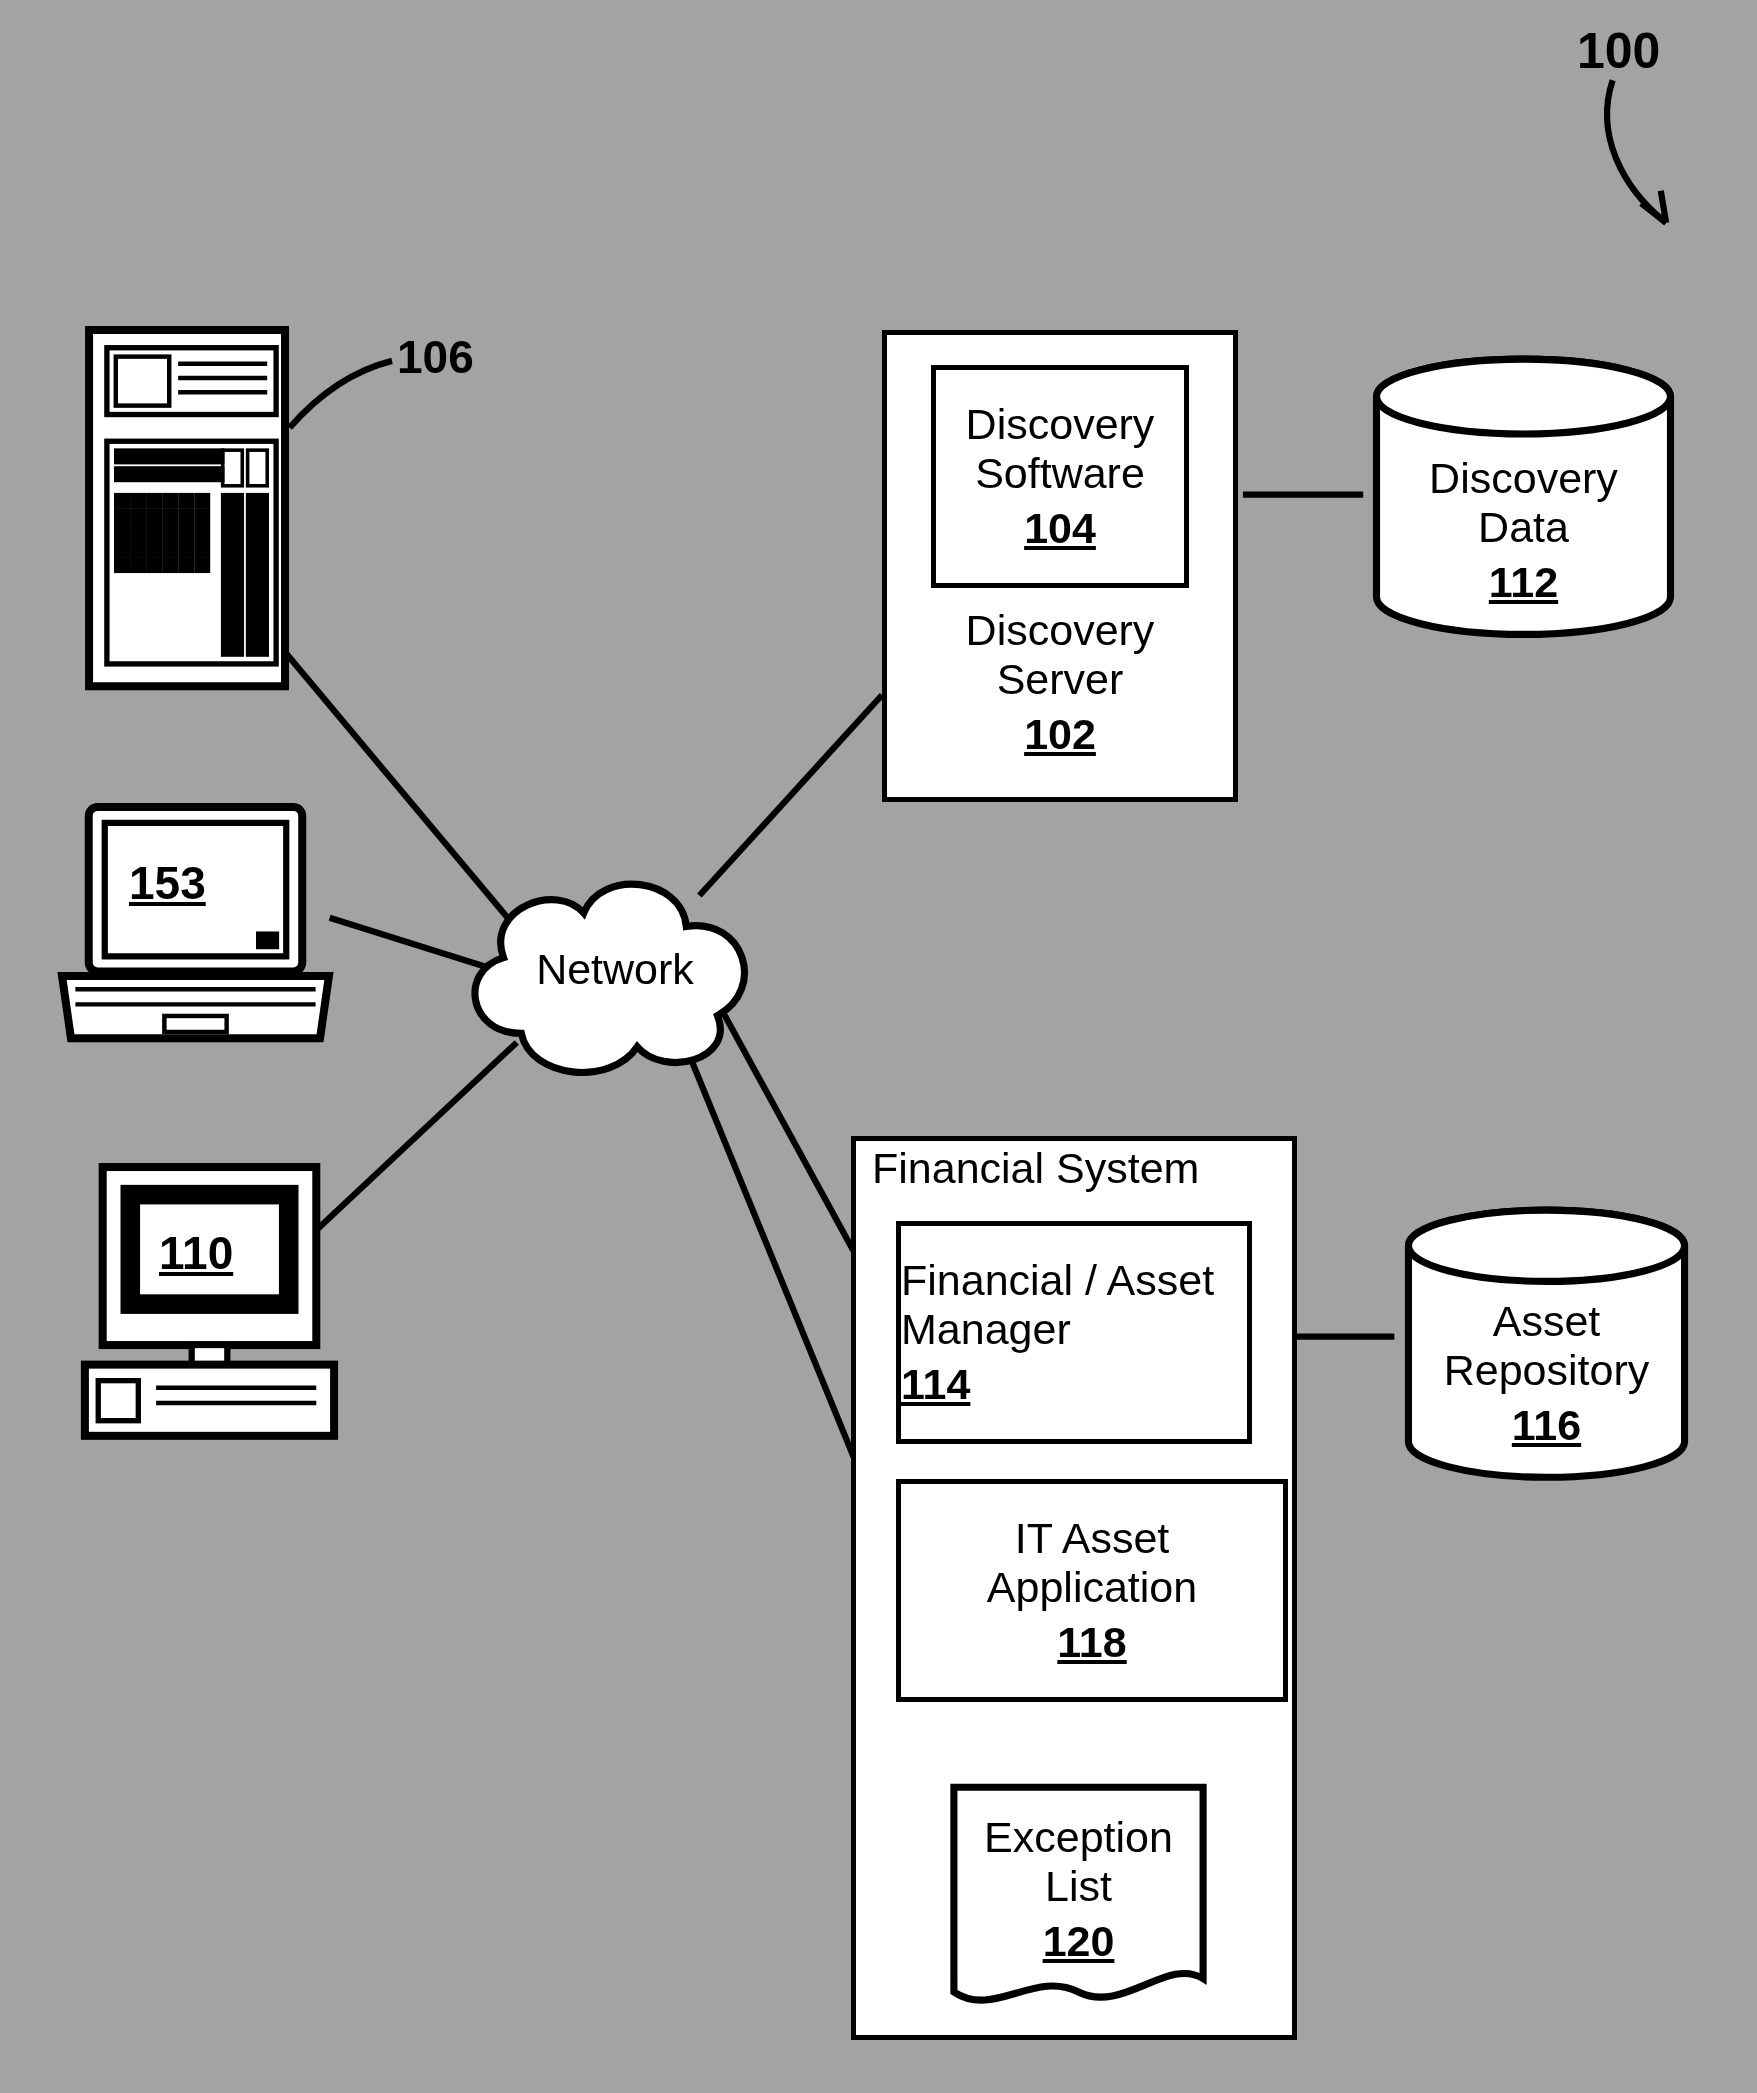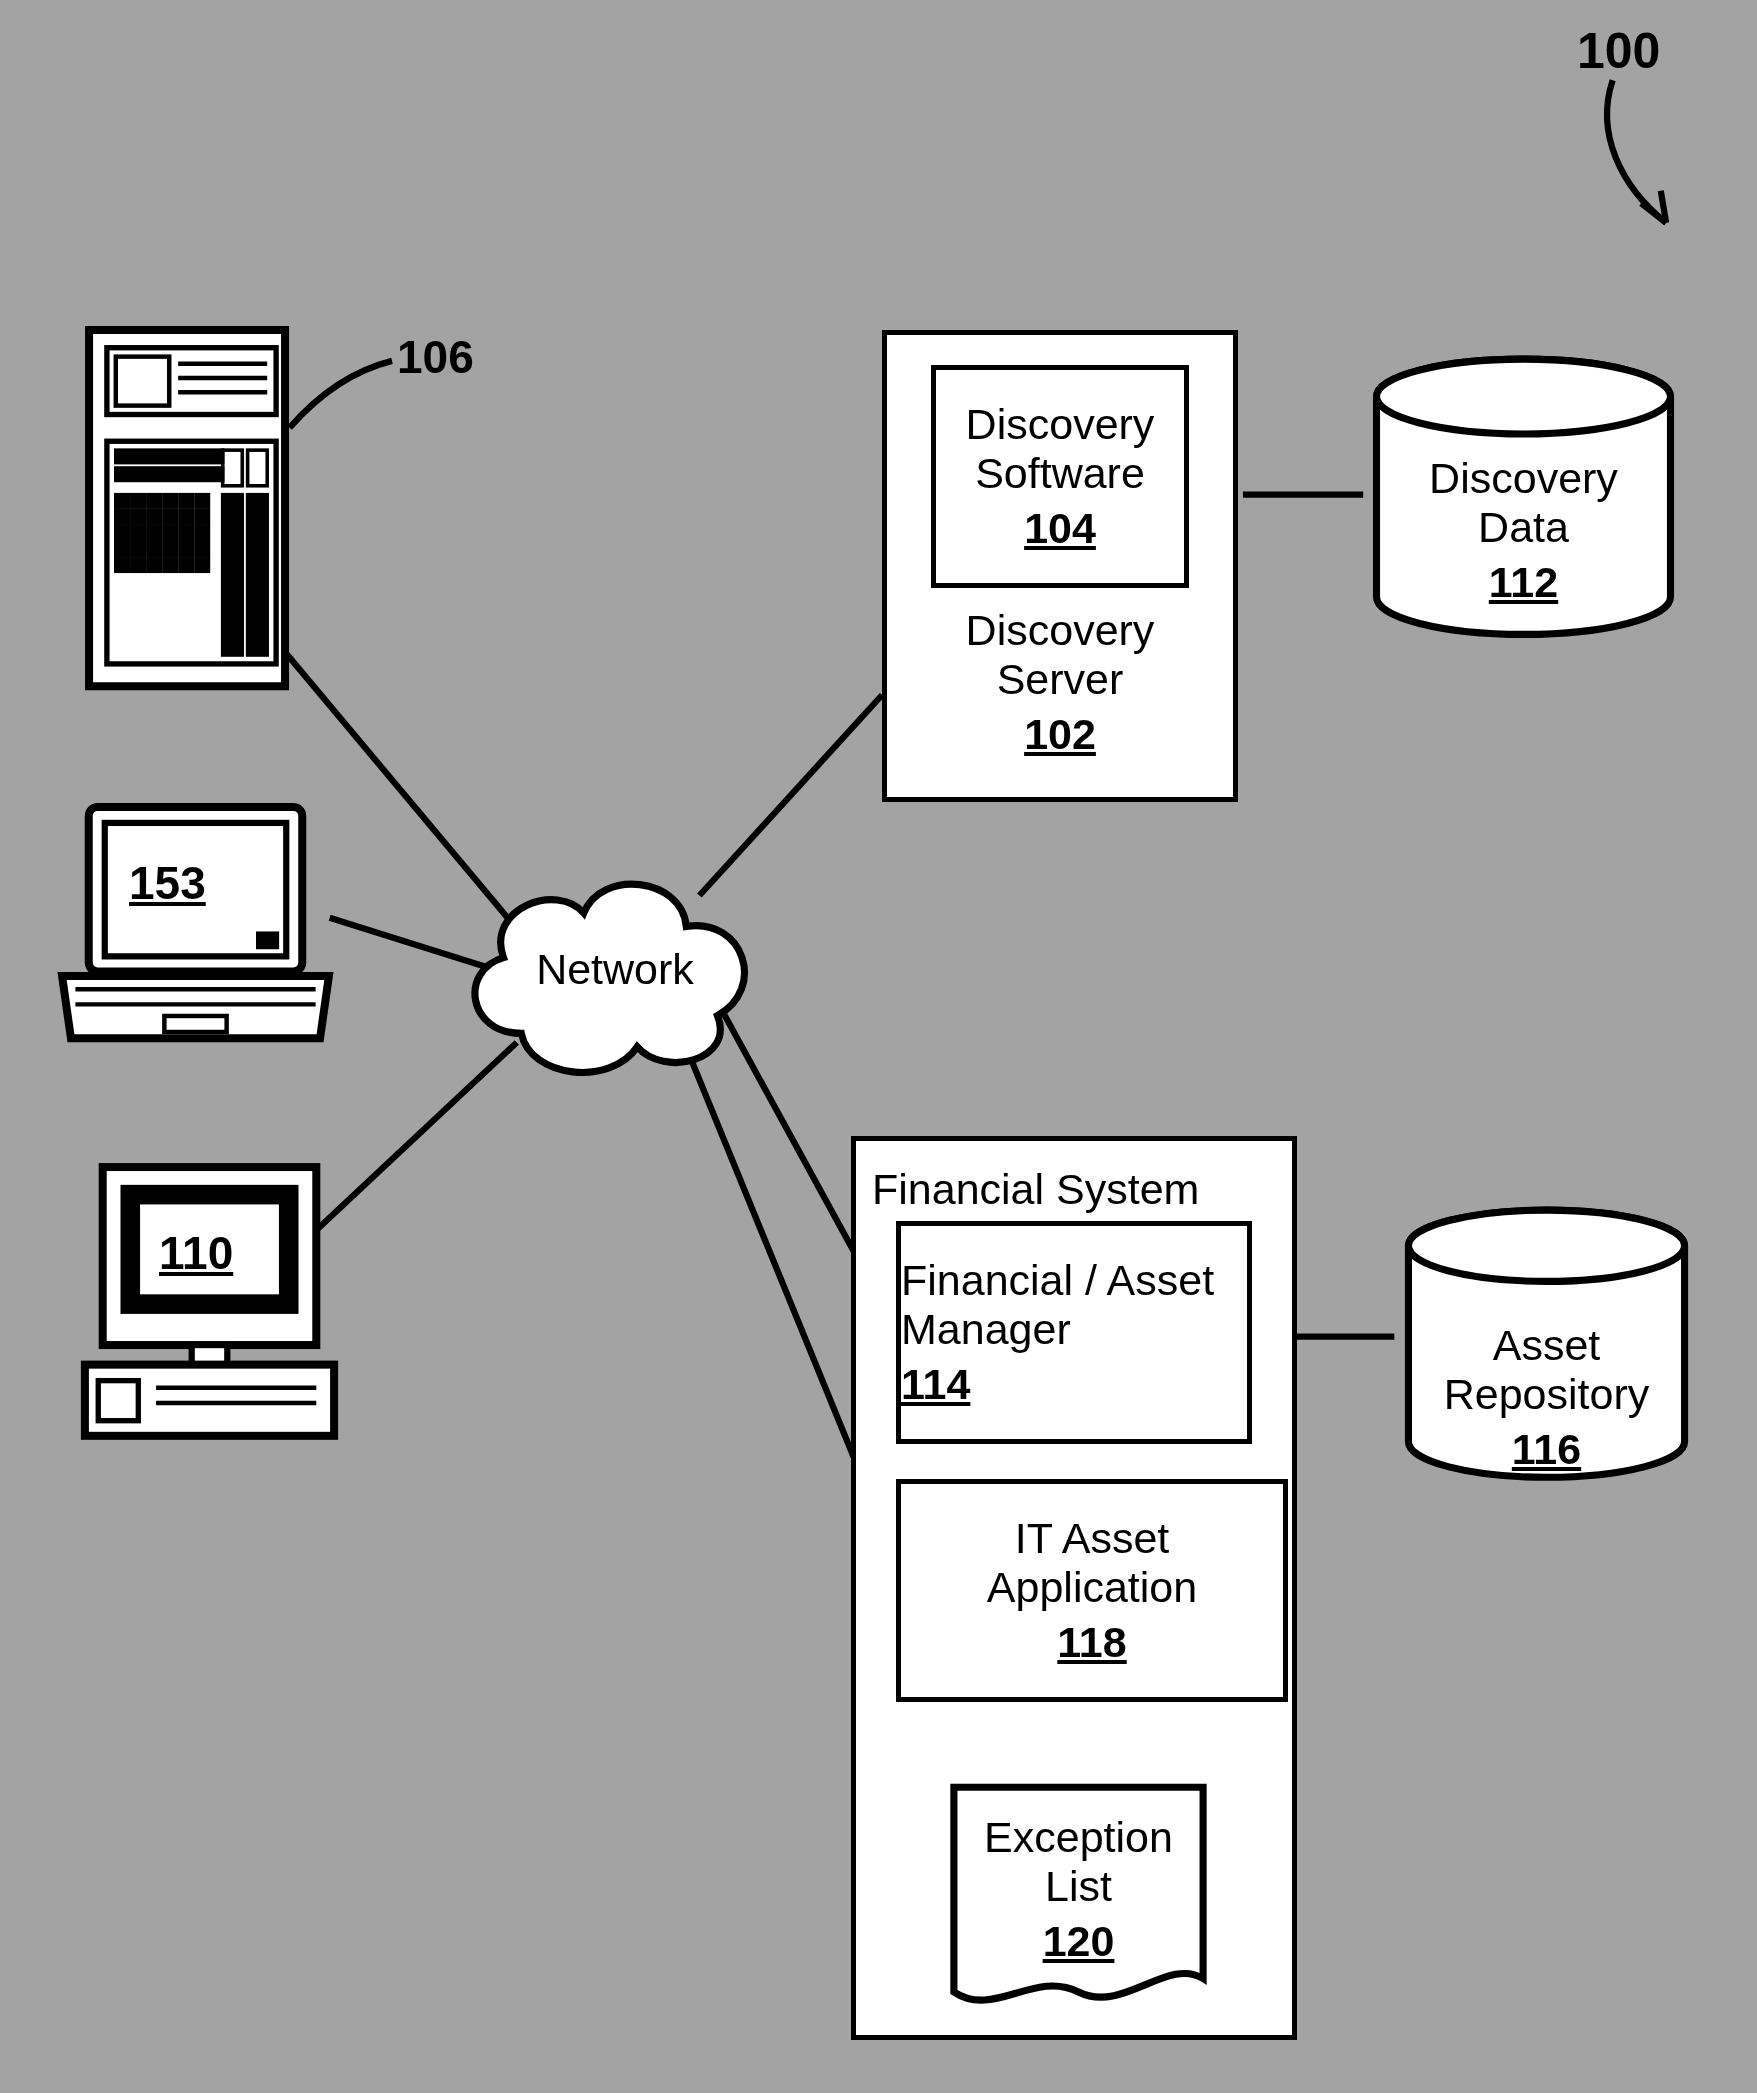--- a/index.html
+++ b/index.html
@@ -194,21 +194,21 @@
     <path d="M 15 50 L 15 275 A 165 42 0 0 0 345 275 L 345 50" fill="#fff" stroke="#000" stroke-width="8"></path>
     <ellipse cx="180" cy="50" rx="165" ry="42" fill="#fff" stroke="#000" stroke-width="8"></ellipse>
   </svg>
   <div style="position:absolute; left:1363px; top:454px; width:321px; text-align:center;">
     <div class="label">Discovery</div>
     <div class="label">Data</div>
     <div class="refnum">112</div>
   </div>
 
   <div class="box" style="left:851px; top:1136px; width:446px; height:904px; text-align:left;">
-    <div class="label" style="padding:24px 16px; text-align:left;">Financial System</div>
+    <div class="label" style="padding:3px 16px; text-align:left;">Financial System</div>
   </div>
 
   <div class="box" style="left:896px; top:1221px; width:356px; height:223px; display:flex; flex-direction:column; justify-content:center; align-items:flex-start;">
     <div class="label">Financial / Asset</div>
     <div class="label">Manager</div>
     <div class="refnum">114</div>
   </div>
 
   <div class="box" style="left:896px; top:1479px; width:392px; height:223px; display:flex; flex-direction:column; justify-content:center; align-items:center;">
     <div class="label">IT Asset</div>
@@ -225,20 +225,20 @@
     <div class="label">Exception</div>
     <div class="label">List</div>
     <div class="refnum">120</div>
   </div>
 
   <svg style="position:absolute; left:1395px; top:1203px;" width="303" height="285" viewBox="0 0 340 320">
     <ellipse cx="170" cy="48" rx="155" ry="40" fill="#fff" stroke="#000" stroke-width="8"></ellipse>
     <path d="M 15 48 L 15 268 A 155 40 0 0 0 325 268 L 325 48" fill="#fff" stroke="#000" stroke-width="8"></path>
     <ellipse cx="170" cy="48" rx="155" ry="40" fill="#fff" stroke="#000" stroke-width="8"></ellipse>
   </svg>
-  <div style="position:absolute; left:1395px; top:1297px; width:303px; text-align:center;margin-top:24px;">
+  <div style="position:absolute; left:1395px; top:1297px; width:303px; text-align:center;">
     <div class="label">Asset</div>
     <div class="label">Repository</div>
     <div class="refnum">116</div>
   </div>
 
 </div>
 
 
 </body></html>

